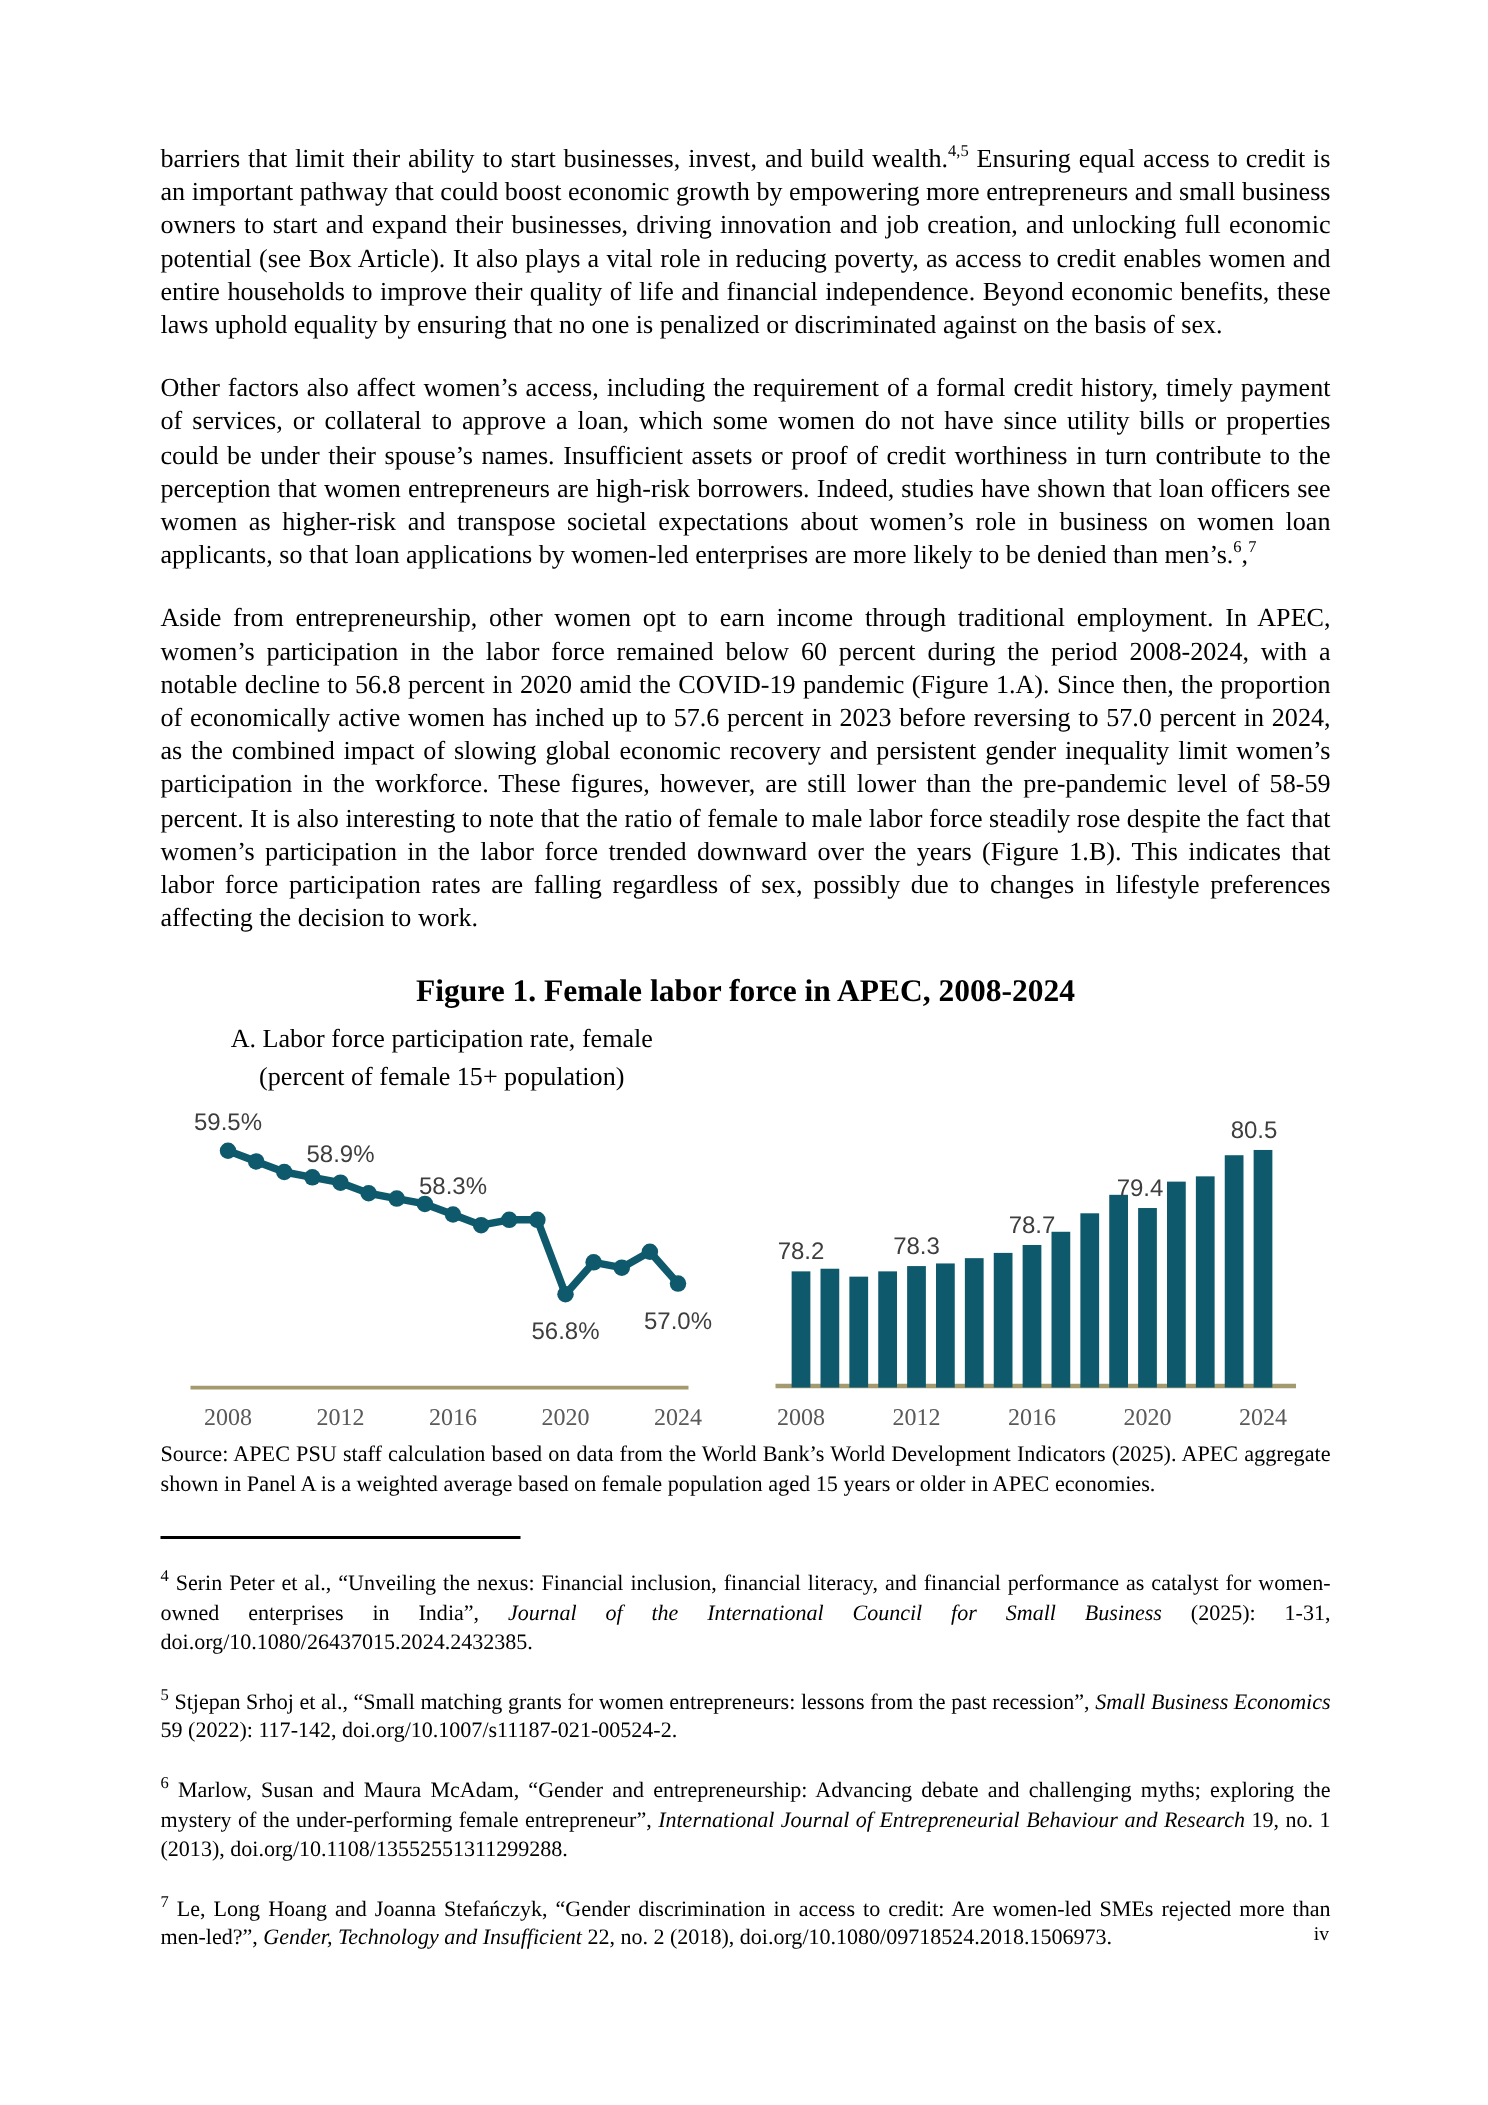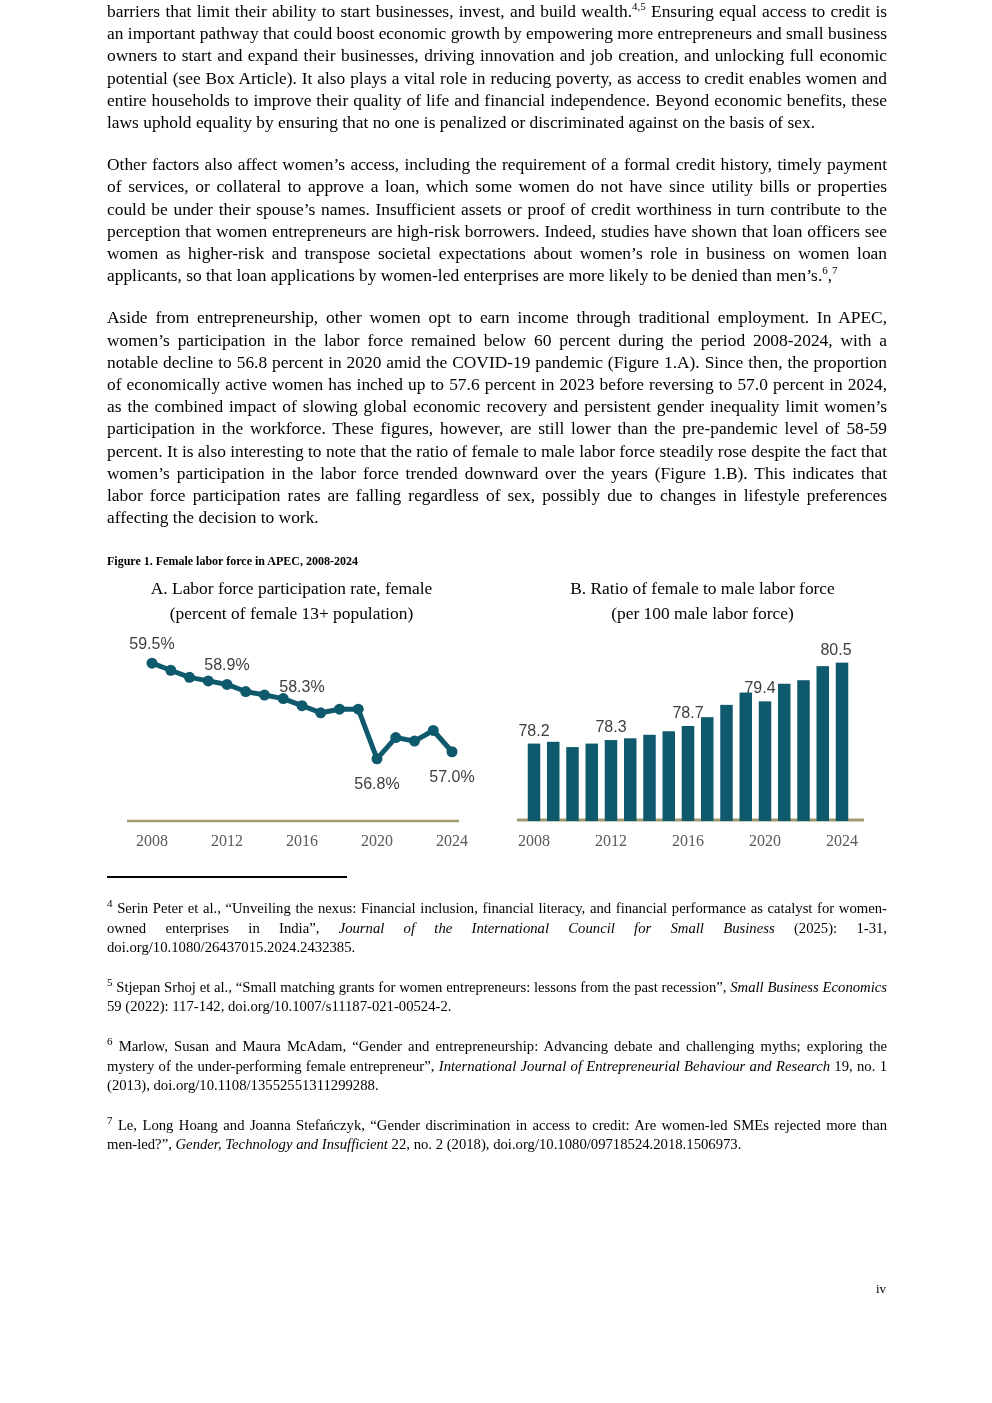--- a/index.html
+++ b/index.html
@@ -5,24 +5,24 @@
   html,body{margin:0;padding:0;background:#ffffff;}
   .page{
     width:992px;height:1403px;background:#ffffff;position:relative;
     font-family:"Liberation Serif",serif;color:#000;overflow:hidden;
   }
   .content{position:absolute;left:107px;top:0;width:780px;}
   p.body{
     font-size:17.4px;line-height:22.2px;text-align:justify;
     margin:0 0 20px 0;
   }
-  p.body:first-child{}
+  p.body:first-child{margin-top:94px;}
   sup{font-size:11px;line-height:0;vertical-align:super;}
   .fig-title{
-    font-size:12px;font-weight:bold;margin:26px 0 7px 0;
+    font-size:21px;font-weight:bold;text-align:center;margin:26px 0 7px 0;
   }
   .panel-titles{display:flex;gap:42px;}
   .ptitle{width:375px;text-align:center;font-size:17.4px;line-height:24.5px;}
   .charts{display:flex;gap:30px;margin-top:5px;}
   .charts svg{display:block;}
   .source{
     font-size:14.8px;line-height:19.5px;text-align:justify;margin:5px 0 0 0;
   }
   .fn-sep{width:240px;border-top:2px solid #000;margin:24px 0 7px 0;}
   .footnote{font-size:14.7px;line-height:19.2px;text-align:justify;margin-top:21px;}
@@ -39,22 +39,21 @@
 
     <p class="body"><span>barriers that limit their ability to start businesses, invest, and build wealth.</span><sup>4,5</sup><span> Ensuring equal access to credit is an important pathway that could boost economic growth by empowering more entrepreneurs and small business owners to start and expand their businesses, driving innovation and job creation, and unlocking full economic potential (see Box Article). It also plays a vital role in reducing poverty, as access to credit enables women and entire households to improve their quality of life and financial independence. Beyond economic benefits, these laws uphold equality by ensuring that no one is penalized or discriminated against on the basis of sex.</span></p>
 
     <p class="body"><span>Other factors also affect women’s access, including the requirement of a formal credit history, timely payment of services, or collateral to approve a loan, which some women do not have since utility bills or properties could be under their spouse’s names. Insufficient assets or proof of credit worthiness in turn contribute to the perception that women entrepreneurs are high-risk borrowers. Indeed, studies have shown that loan officers see women as higher-risk and transpose societal expectations about women’s role in business on women loan applicants, so that loan applications by women-led enterprises are more likely to be denied than men’s.</span><sup>6</sup><span>,</span><sup>7</sup></p>
 
     <p class="body">Aside from entrepreneurship, other women opt to earn income through traditional employment. In APEC, women’s participation in the labor force remained below 60 percent during the period 2008-2024, with a notable decline to 56.8 percent in 2020 amid the COVID-19 pandemic (Figure 1.A). Since then, the proportion of economically active women has inched up to 57.6 percent in 2023 before reversing to 57.0 percent in 2024, as the combined impact of slowing global economic recovery and persistent gender inequality limit women’s participation in the workforce. These figures, however, are still lower than the pre-pandemic level of 58-59 percent. It is also interesting to note that the ratio of female to male labor force steadily rose despite the fact that women’s participation in the labor force trended downward over the years (Figure 1.B). This indicates that labor force participation rates are falling regardless of sex, possibly due to changes in lifestyle preferences affecting the decision to work.</p>
 
     <div class="fig-title">Figure 1. Female labor force in APEC, 2008-2024</div>
 
     <div class="panel-titles">
-      <div class="ptitle"><span>A. Labor force participation rate, female</span><br><span>(percent of female 13+ population)</span></div>
-      <div class="ptitle"><span>B. Ratio of female to male labor force</span><br><span>(per 100 male labor force)</span></div>
+      <div class="ptitle"><span>A. Labor force participation rate, female</span><br><span>(percent of female 15+ population)</span></div>
     </div>
 
     <div class="charts">
       <svg width="375" height="222" viewBox="0 0 375 222">
           <line x1="20" y1="191" x2="352" y2="191" stroke="#A39A70" stroke-width="2.5"></line>
           <text x="45" y="216" text-anchor="middle" class="tick">2008</text>
           <text x="120" y="216" text-anchor="middle" class="tick">2012</text>
           <text x="195" y="216" text-anchor="middle" class="tick">2016</text>
           <text x="270" y="216" text-anchor="middle" class="tick">2020</text>
           <text x="345" y="216" text-anchor="middle" class="tick">2024</text>
@@ -107,20 +106,21 @@
           <text x="248" y="63.3461538461537" text-anchor="middle" class="dlabel">79.4</text>
           <text x="324" y="24.634615384615472" text-anchor="middle" class="dlabel">80.5</text>
           <text x="22" y="216" text-anchor="middle" class="tick">2008</text>
           <text x="99" y="216" text-anchor="middle" class="tick">2012</text>
           <text x="176" y="216" text-anchor="middle" class="tick">2016</text>
           <text x="253" y="216" text-anchor="middle" class="tick">2020</text>
           <text x="330" y="216" text-anchor="middle" class="tick">2024</text>
         </svg>
     </div>
 
+    <p class="source">Source: APEC PSU staff calculation based on data from the World Bank’s World Development Indicators (2025). APEC aggregate shown in Panel A is a weighted average based on female population aged 15 years or older in APEC economies.</p>
 
     <div class="fn-sep"></div>
 
     <div>
         <div class="footnote"><sup>4</sup> <span>Serin Peter et al., “Unveiling the nexus: Financial inclusion, financial literacy, and financial performance as catalyst for women-owned enterprises in India”, </span><em>Journal of the International Council for Small Business</em><span> (2025): 1-31, doi.org/10.1080/26437015.2024.2432385.</span></div>
         <div class="footnote"><sup>5</sup> <span>Stjepan Srhoj et al., “Small matching grants for women entrepreneurs: lessons from the past recession”, </span><em>Small Business Economics</em><span> 59 (2022): 117-142, doi.org/10.1007/s11187-021-00524-2.</span></div>
         <div class="footnote"><sup>6</sup> <span>Marlow, Susan and Maura McAdam, “Gender and entrepreneurship: Advancing debate and challenging myths; exploring the mystery of the under-performing female entrepreneur”, </span><em>International Journal of Entrepreneurial Behaviour and Research</em><span> 19, no. 1 (2013), doi.org/10.1108/13552551311299288.</span></div>
         <div class="footnote"><sup>7</sup> <span>Le, Long Hoang and Joanna Stefańczyk, “Gender discrimination in access to credit: Are women-led SMEs rejected more than men-led?”, </span><em>Gender, Technology and Insufficient</em><span> 22, no. 2 (2018), doi.org/10.1080/09718524.2018.1506973.</span></div>
       </div>
 

